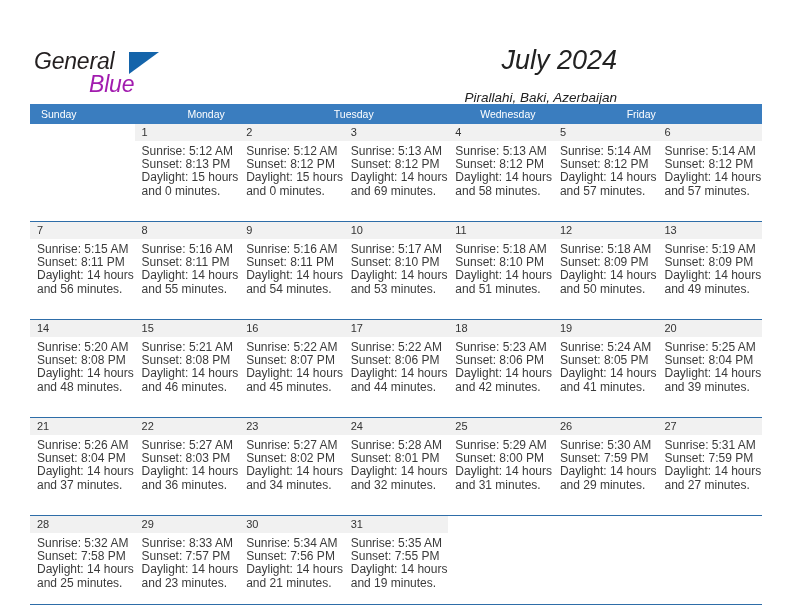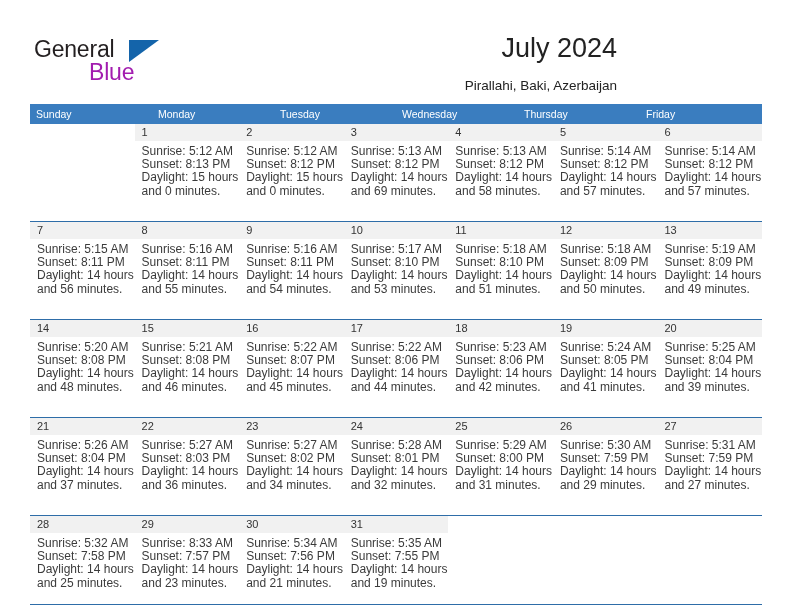--- a/index.html
+++ b/index.html
@@ -17,23 +17,24 @@
   .page {
     position: relative;
     width: 792px;
     height: 612px;
     box-sizing: border-box;
   }
 
   
   .header {
     position: absolute;
-    left: 0; top: 0;
+    left: 0; top: 12px;
     width: 652px;
     height: 100px;
+    font-style: italic;
   }
   .logo {
     position: absolute;
     left: 34px;
     top: 36px;
     width: 140px;
     height: 48px;
   }
   .logo-general {
     position: absolute;
@@ -92,21 +93,21 @@
     display: flex;
     width: 732px;
     height: 20px;
     background: #3a7dbf;
   }
   .dow {
     flex: 1 1 0;
     font-size: 10.5px;
     color: #ffffff;
     line-height: 20px;
-    padding-left: 6px;
+    padding-left: 11px;
     box-sizing: border-box;
     white-space: nowrap;
   }
   .week {
     display: flex;
     width: 732px;
     border-top: 1px solid #2e6da8;
     box-sizing: border-box;
   }
   .week:first-of-type {
@@ -168,21 +169,20 @@
     <div class="title">July 2024</div>
     <div class="subtitle">Pirallahi, Baki, Azerbaijan</div>
   </div>
 
   <div class="calendar">
     <div class="dow-row">
       <div class="dow">Sunday</div>
       <div class="dow">Monday</div>
       <div class="dow">Tuesday</div>
       <div class="dow">Wednesday</div>
-      <div class="dow">Thursday</div>
       <div class="dow">Friday</div>
     </div>
 
     <div id="weeks-container">
         <div class="week">
           <div class="cell empty">
             <div class="daynum"></div>
           </div>
           <div class="cell filled">
             <div class="daynum">1</div>

